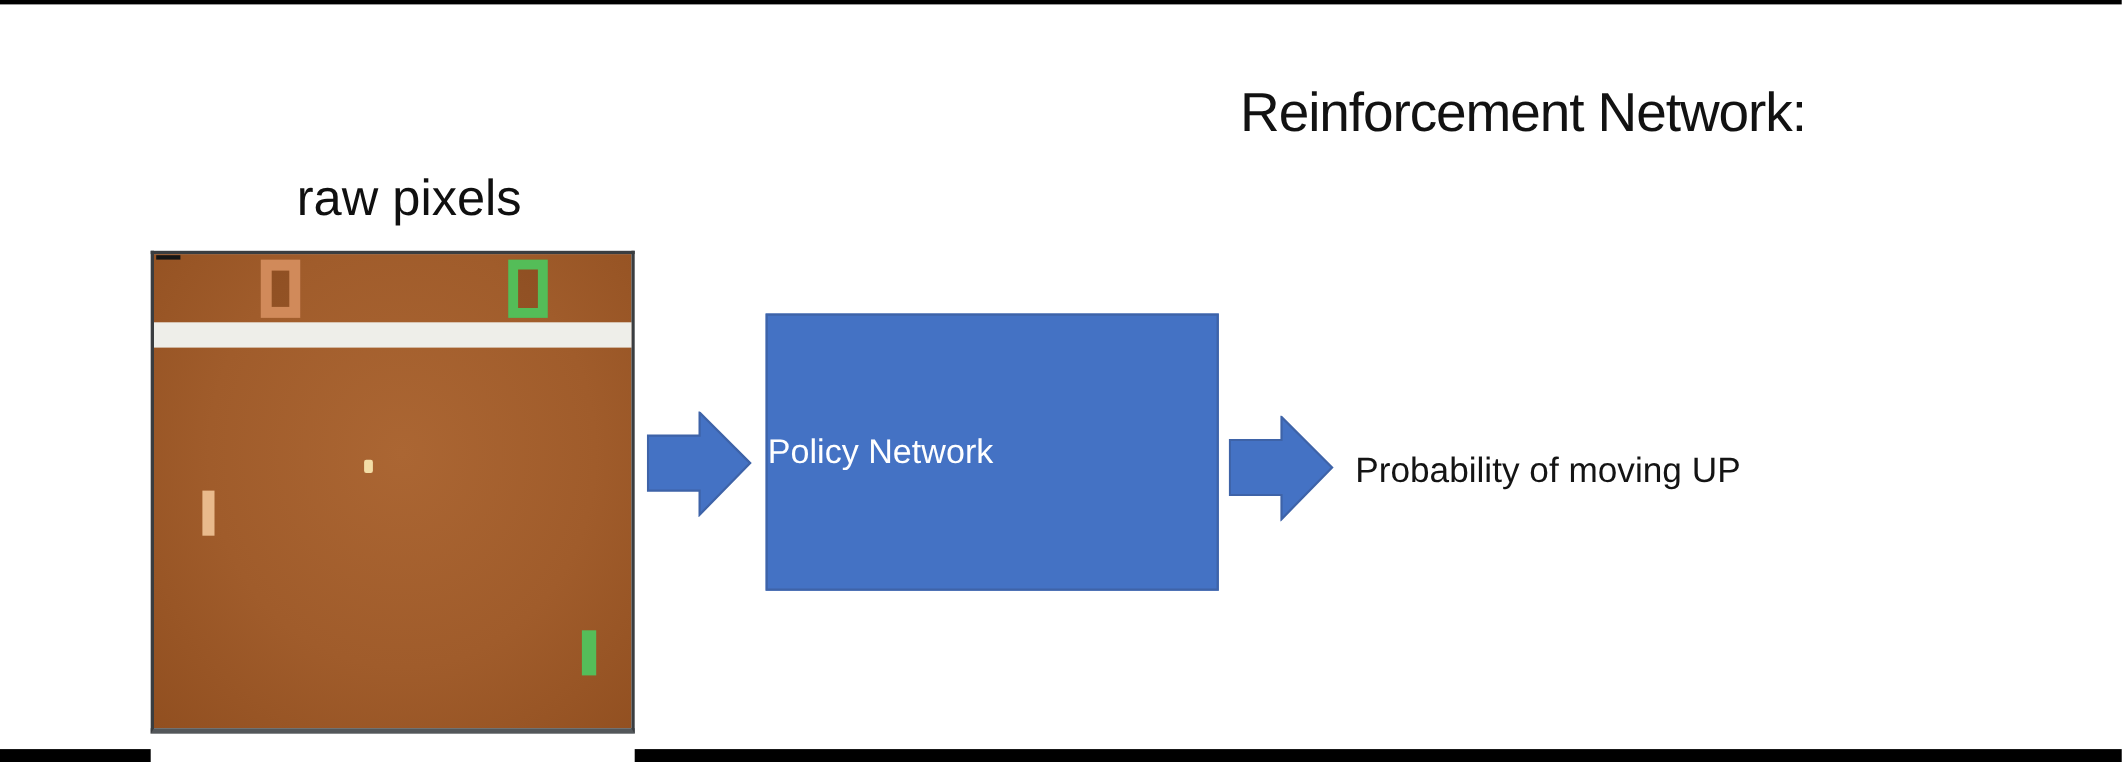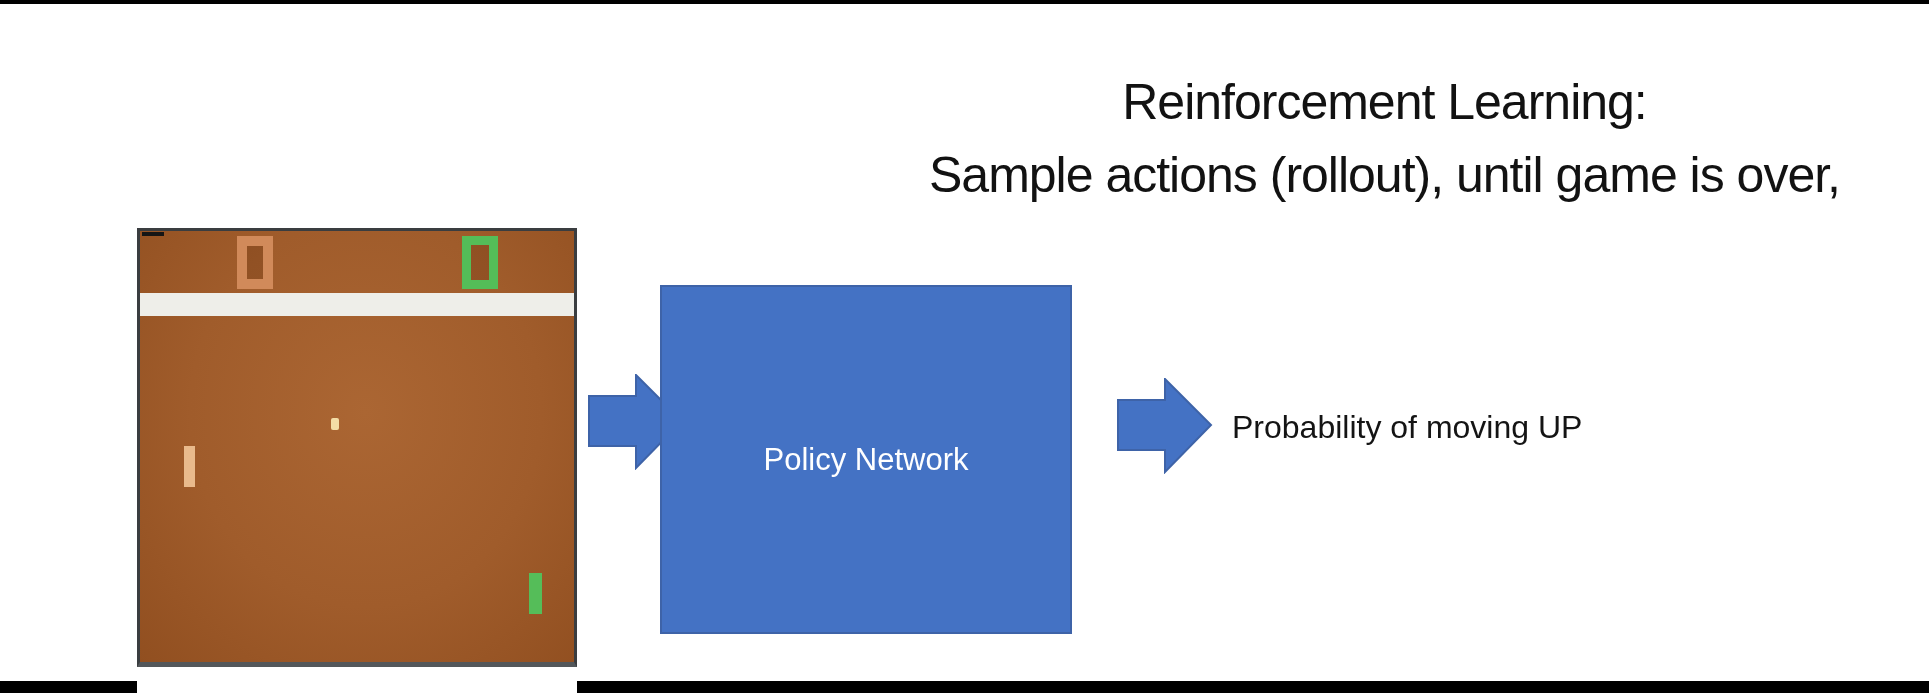--- a/index.html
+++ b/index.html
@@ -95,27 +95,27 @@
   .arrow-out { left: 1117px; top: 378px; }
   .arrow-svg { display: block; }
   .arrow-svg polygon {
     fill: var(--accent-blue, #4472c4);
     stroke: var(--blue-border, #3e63a8);
     stroke-width: 2;
   }
 
   
   .policy-box {
-    left: 660px; top: 285px; width: 412px; height: 349px;
+    left: 696px; top: 285px; width: 412px; height: 252px;
     box-sizing: border-box;
     background: var(--accent-blue, #4472c4);
     border: 2px solid var(--blue-border, #3e63a8);
     display: flex;
     align-items: center;
-    justify-content: center;
+    justify-content: flex-start;
   }
   .policy-box .label {
     color: #ffffff;
     font-size: 31px;
     white-space: nowrap;
   }
 
   
   .output-label {
     left: 1232px; top: 409px;
@@ -125,24 +125,24 @@
   }
 </style>
 </head>
 <body>
 
 <div class="slide">
 
   <div class="abs top-bar"></div>
 
   <div class="abs headline">
-    <div>Reinforcement Learning:</div>
-    <div>Sample actions (rollout), until game is over,</div>
+    <div>Reinforcement Network:</div>
   </div>
 
+  <div class="abs raw-pixels-label">raw pixels</div>
 
   <div class="abs game-frame">
     <div class="abs notch"></div>
     <div class="abs score-ring score-left" title=""></div>
     <div class="abs score-ring score-right"></div>
     <div class="abs center-band"></div>
     <div class="abs ball"></div>
     <div class="abs paddle-tan"></div>
     <div class="abs paddle-green"></div>
   </div>

